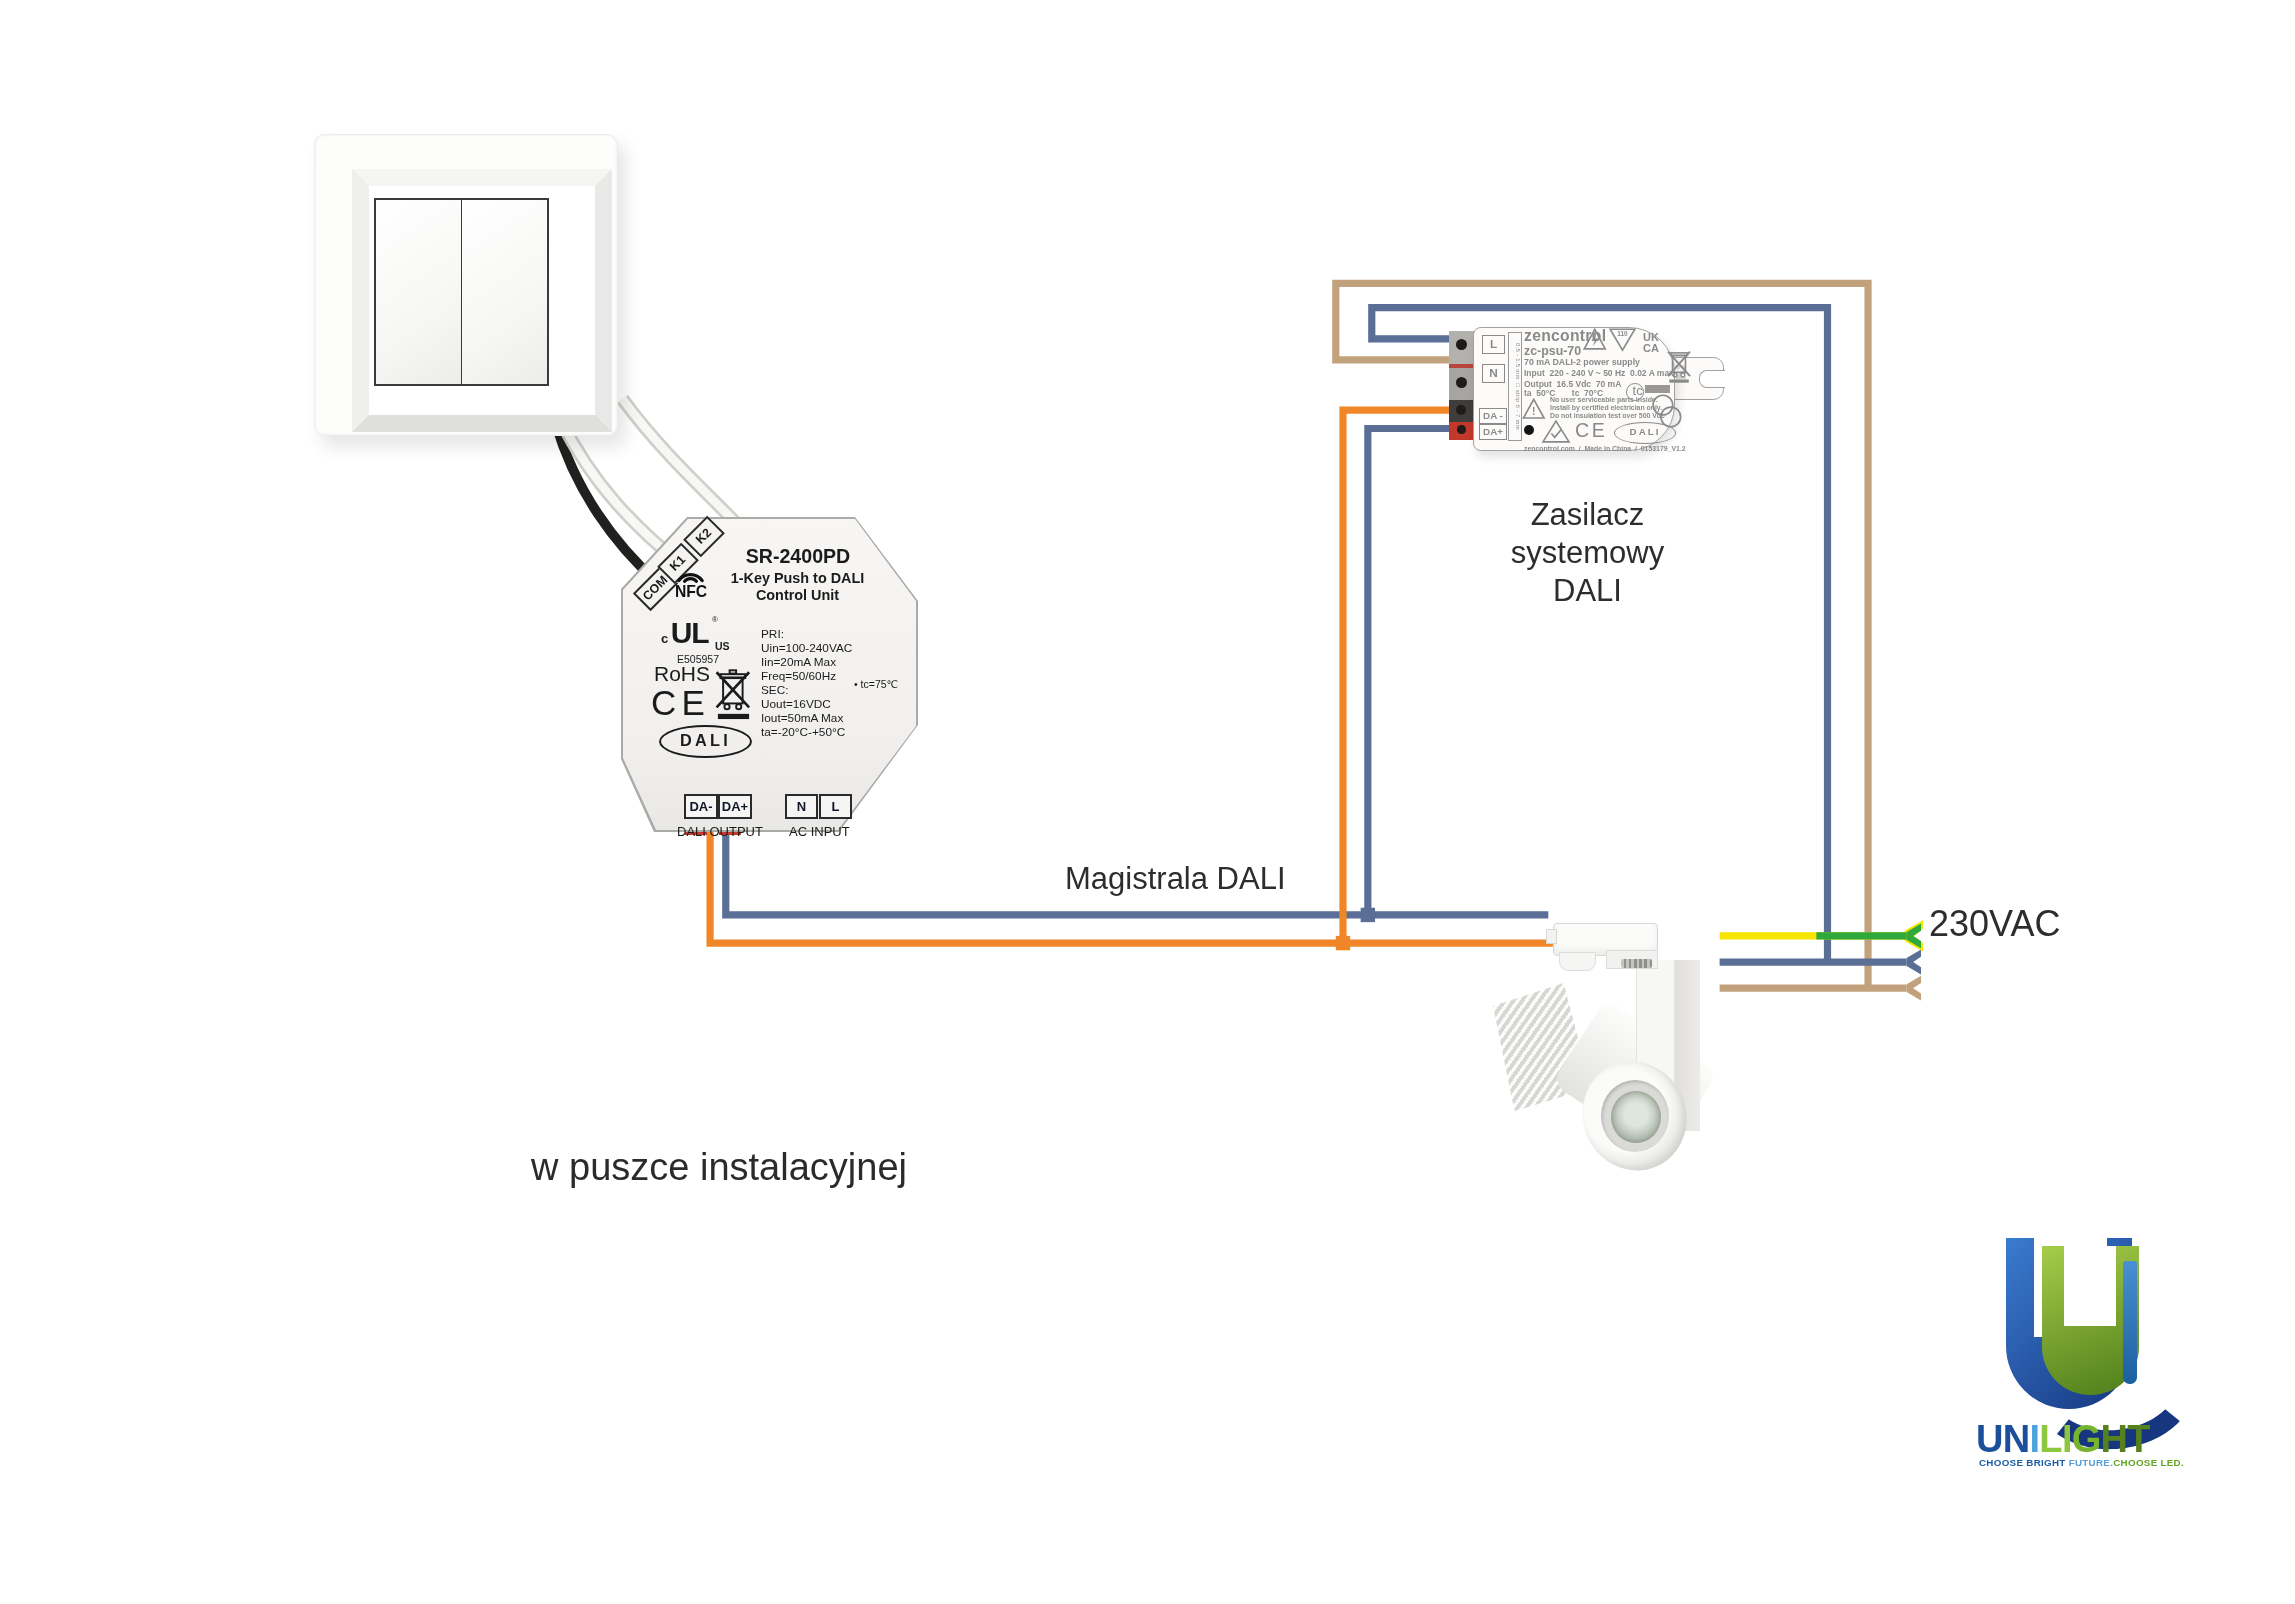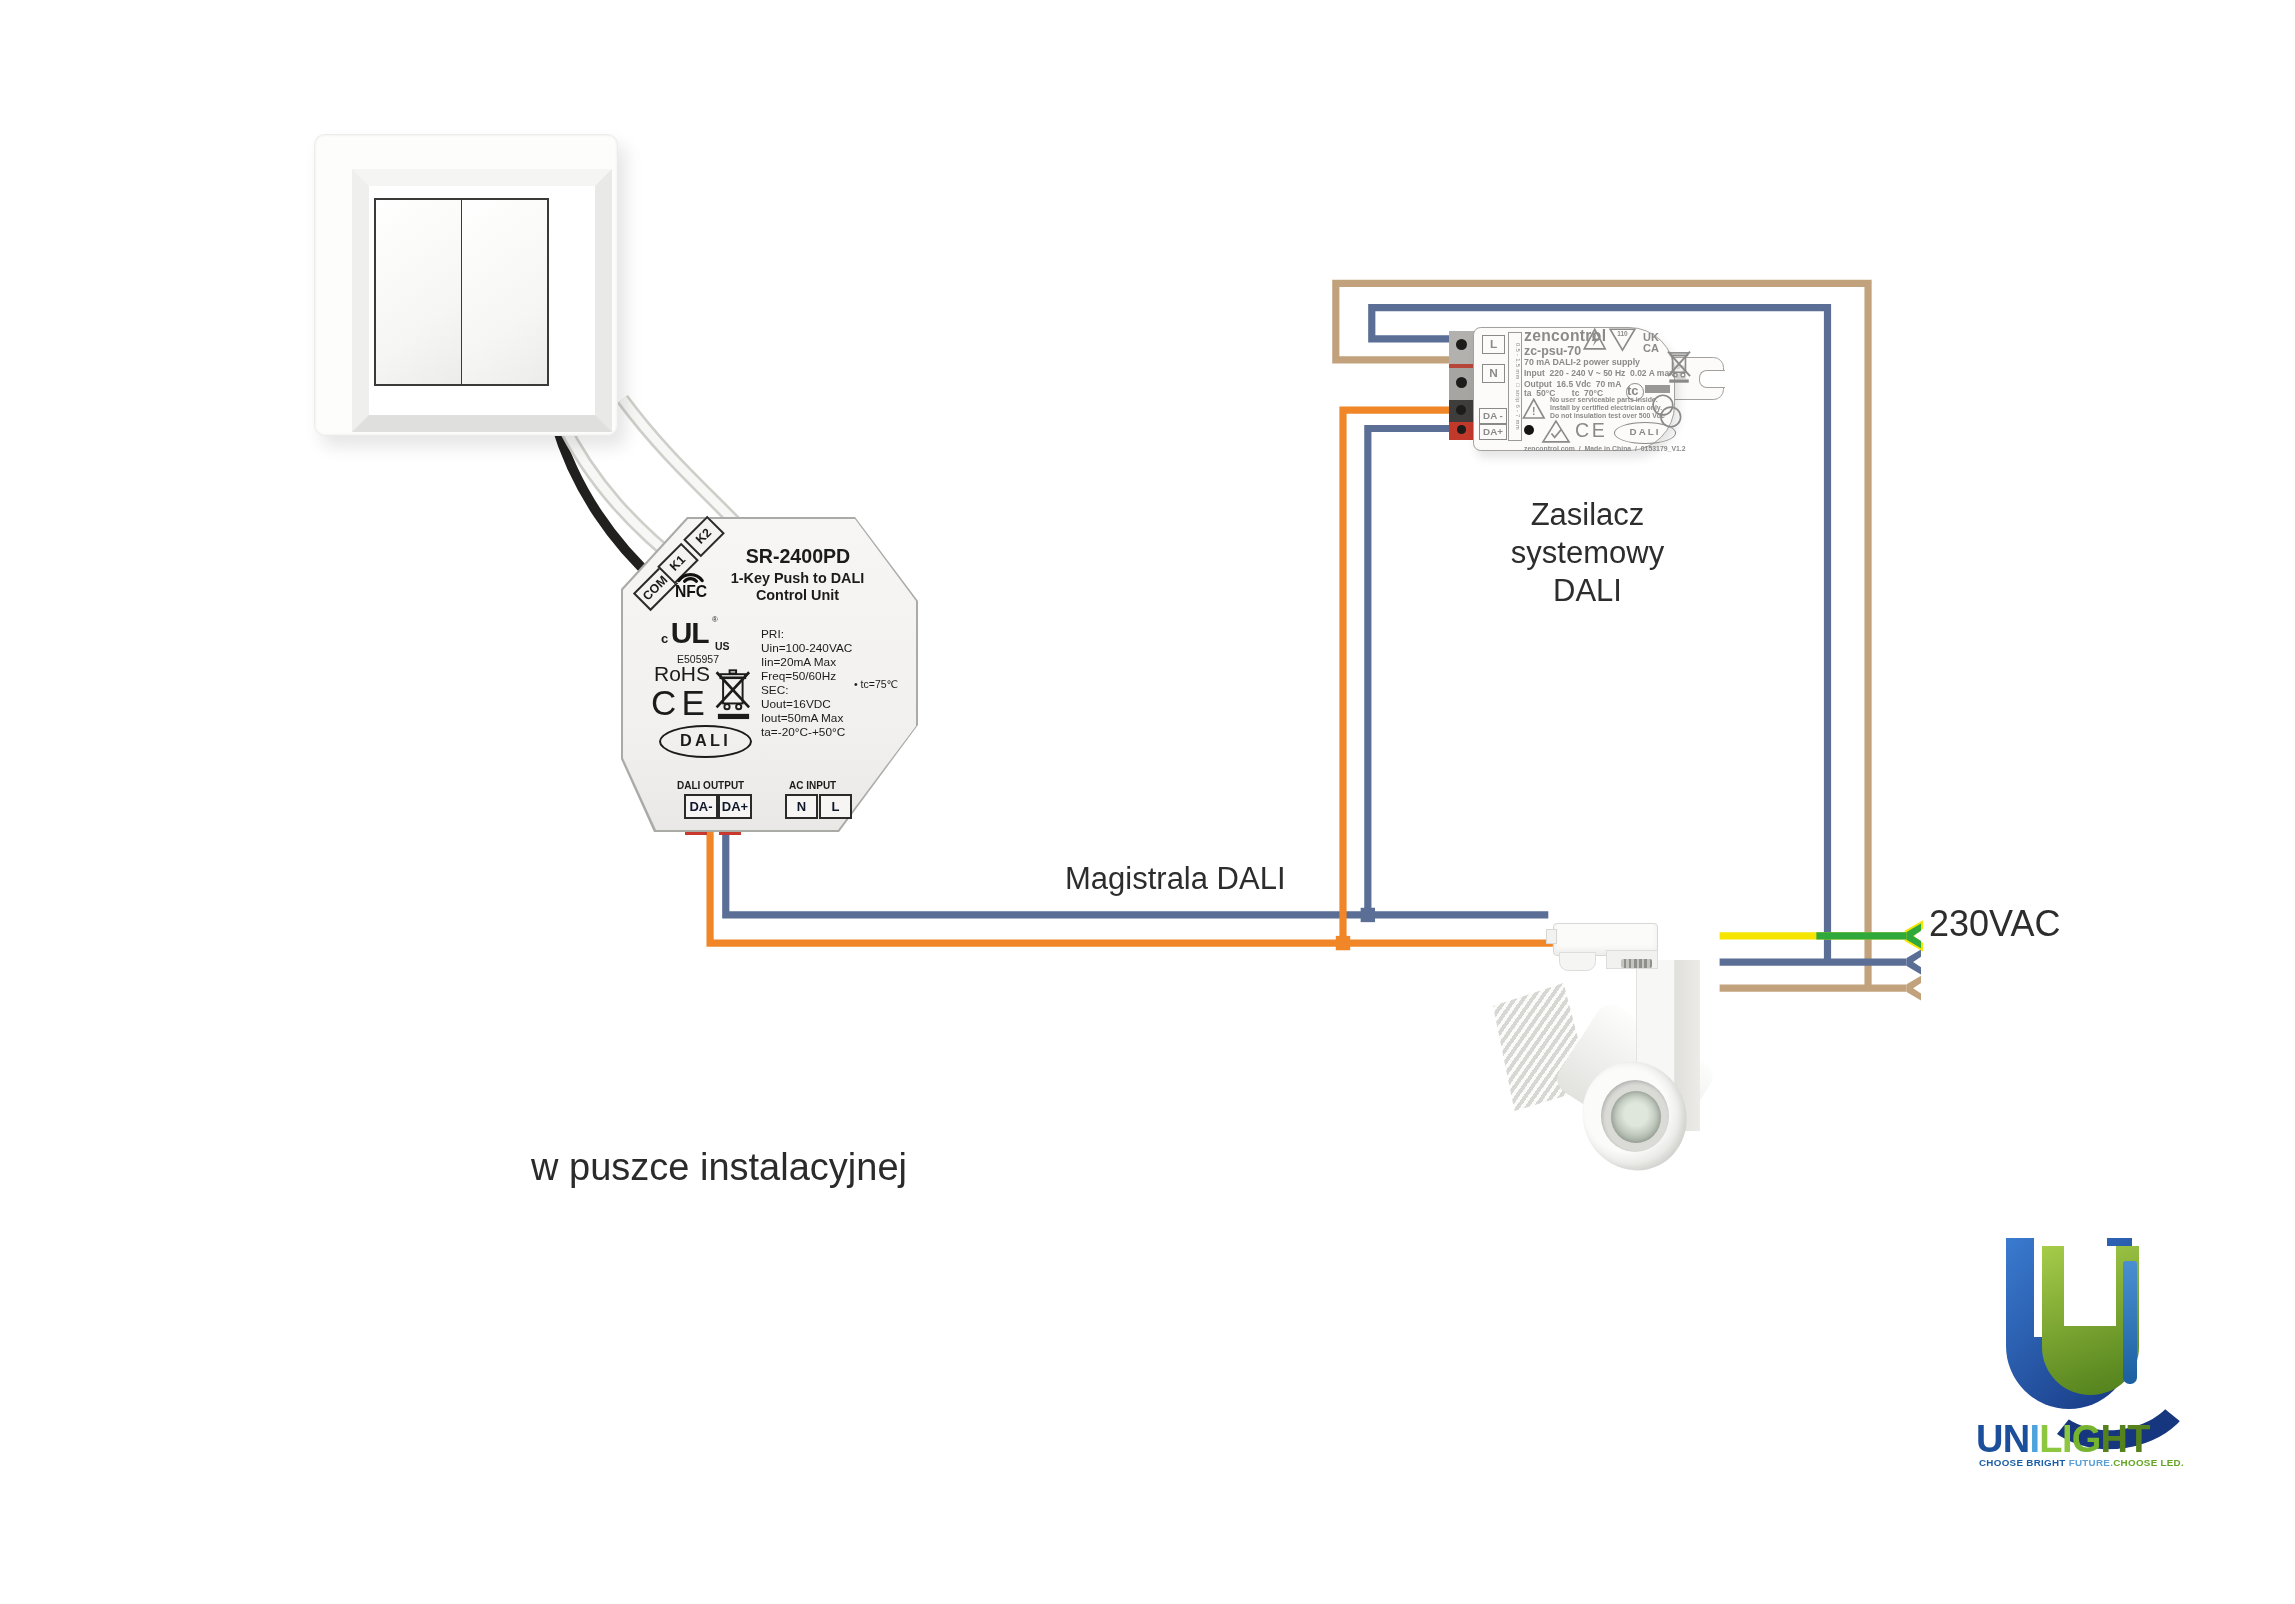--- a/index.html
+++ b/index.html
@@ -35,21 +35,21 @@
   .ul-main{position:absolute;left:9.8px;top:-3.9px;font-size:30px;font-weight:800;letter-spacing:-1.3px;}
   .ul-reg{position:absolute;left:51px;top:-5.2px;font-size:7.8px;}
   .ul-us{position:absolute;left:54px;top:19.6px;font-size:10.5px;font-weight:bold;}
   .ul-file{left:659px;top:653px;width:78px;font-size:10.5px;color:#1b1b1b;}
   .rohs{left:654px;top:662px;font-size:21px;color:#1b1b1b;}
   .ce{left:651px;top:683px;font-size:35px;font-weight:400;letter-spacing:5.2px;color:#1b1b1b;}
   .dali-oval{left:659px;top:725px;width:89px;height:29px;border:2px solid #1b1b1b;border-radius:50%;
              font-size:16.3px;font-weight:bold;letter-spacing:3.3px;color:#1b1b1b;line-height:26px;}
   .specs{left:761px;top:627px;font-size:11.8px;line-height:14px;color:#1b1b1b;}
   .tcnote{left:854px;top:678px;font-size:10.5px;color:#1b1b1b;}
-  .io-lab{font-size:10px;font-weight:bold;color:#1b1b1b;}
+  .io-lab{font-size:13px;font-weight:normal;color:#1b1b1b;margin-top:44px;}
   .tbox{top:794px;height:21px;border:2px solid #2a2a2a;background:#f6f5f3;color:#0f172a;
         font-size:13px;font-weight:bold;line-height:21px;text-align:center;}
   .redstub{top:824px;width:22px;height:10.5px;background:var(--accentRed,#c8382c);}
   
   .psu-body{left:1473px;top:327px;width:200px;height:122px;background:#fcfbf9;border:1.3px solid #a3a19e;
             border-radius:7.8px 46px 46px 7.8px;box-shadow:3.9px 6.5px 9.2px rgba(0,0,0,.10);}
   .psu-tab{left:1672px;top:357px;width:50px;height:41px;background:#fcfbf9;border:1.3px solid #a3a19e;border-radius:0 10.5px 10.5px 0;}
   .psu-slot{left:1699px;top:370px;width:25px;height:15.7px;background:#fff;border:1.3px solid #a3a19e;border-right:none;border-radius:7.8px 0 0 7.8px;}
   .psu-tabnum{left:1676px;top:361px;font-size:19.6px;font-weight:bold;color:#dedcd8;}
   .psu-ink{color:var(--psuInk,#8a8a8a);}
@@ -280,21 +280,21 @@
   <svg class="abs" style="left:1666px;top:349px" width="26" height="35" viewBox="0 0 40 54">
     <rect x="10" y="10" width="20" height="26" fill="none" stroke="#8a8a8a" stroke-width="2.5"></rect>
     <rect x="7" y="6" width="26" height="4" fill="none" stroke="#8a8a8a" stroke-width="2.5"></rect>
     <circle cx="14" cy="40" r="3" fill="none" stroke="#8a8a8a" stroke-width="2"></circle>
     <circle cx="26" cy="40" r="3" fill="none" stroke="#8a8a8a" stroke-width="2"></circle>
     <line x1="3" y1="4" x2="37" y2="42" stroke="#8a8a8a" stroke-width="3"></line>
     <line x1="37" y1="4" x2="3" y2="42" stroke="#8a8a8a" stroke-width="3"></line>
     <rect x="5" y="47" width="30" height="5" fill="#8a8a8a"></rect>
   </svg>
   <div class="abs" style="left:1626px;top:383px;width:15.7px;height:15.7px;border:1.3px solid #8a8a8a;border-radius:50%;
-       font-size:13px;color:#8a8a8a;text-align:left;line-height:14.4px;font-weight:bold">tc</div>
+       font-size:13px;color:#8a8a8a;text-align:right;line-height:14.4px;font-weight:normal">tc</div>
   <div class="abs" style="left:1645px;top:385px;width:25px;height:7.8px;background:#9a9896"></div>
   <svg class="abs" style="left:1647px;top:392px" width="41" height="38" viewBox="0 0 62 58">
     <circle cx="24" cy="20" r="15" fill="none" stroke="#8a8a8a" stroke-width="2.5"></circle>
     <circle cx="36" cy="38" r="15" fill="none" stroke="#8a8a8a" stroke-width="2.5"></circle>
   </svg>
 
   <div class="abs tl-fins"></div>
   <div class="abs tl-barrel"></div>
   <div class="abs tl-slab"></div>
   <div class="abs tl-face"></div>

